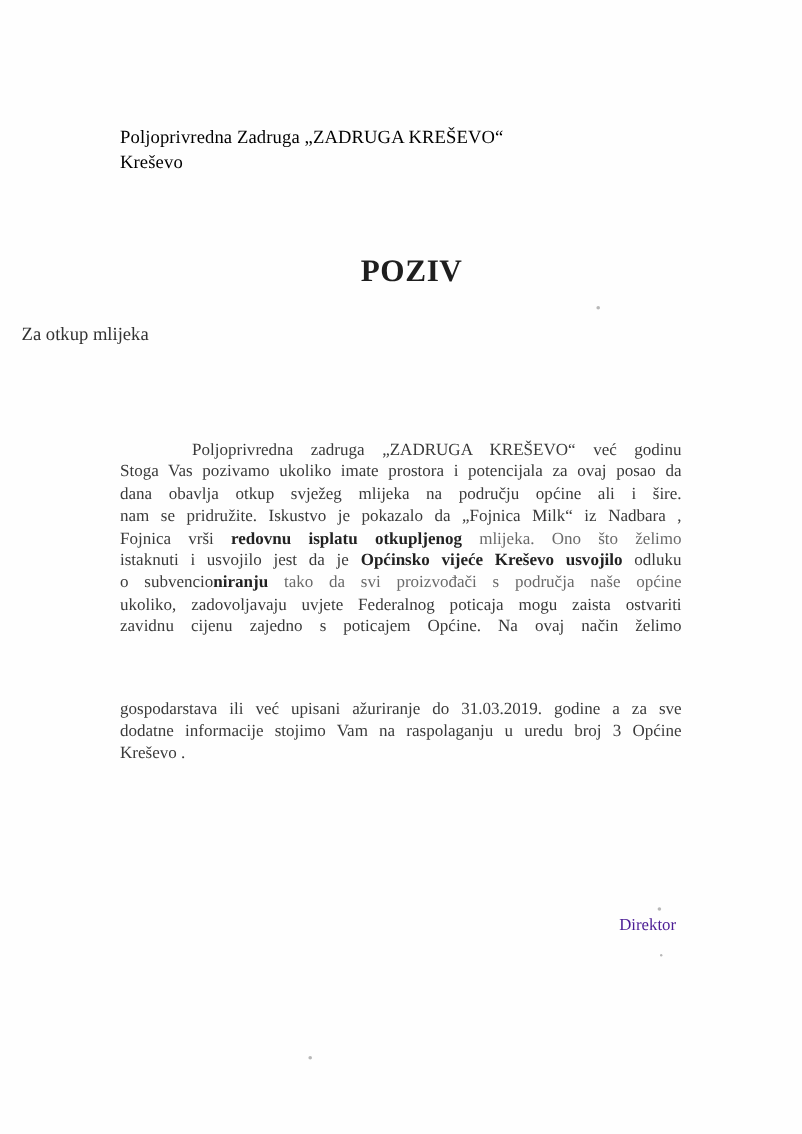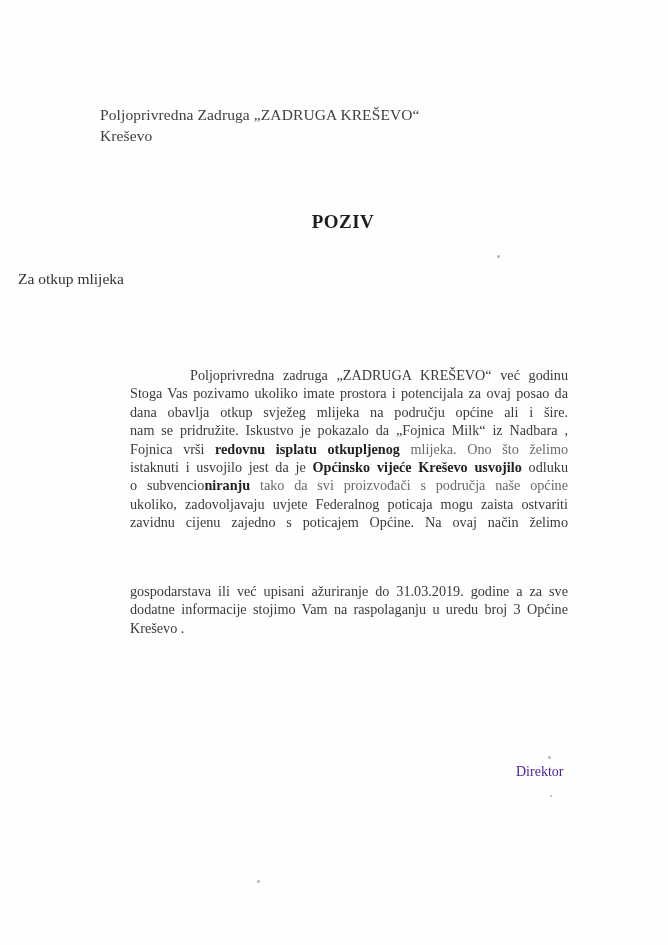--- a/index.html
+++ b/index.html
@@ -20,31 +20,31 @@
       left: 0; top: 0;
       width: 668px; height: 945px;
       background: #fefefe;
     }
     .header {
       position: absolute;
       left: 100px;
       top: 104px;
       font-size: 15.5px;
       line-height: 21px;
-      color: #404040;
+      color: #000000;
       letter-spacing: 0.1px;
     }
     .header div { white-space: nowrap; }
     .title {
       position: absolute;
       left: 0;
       width: 668px;
       top: 211px;
       text-align: center;
-      font-size: 19px;
+      font-size: 26px;
       font-weight: bold;
       color: #1e1e1e;
       letter-spacing: 0.5px;
       padding-left: 18px;
       box-sizing: border-box;
     }
     .subtitle {
       position: absolute;
       left: 0;
       width: 668px;
@@ -61,21 +61,20 @@
       font-size: 14.2px;
       line-height: 18.4px;
       color: #3a3a3a;
     }
     .para .line {
       display: block;
       white-space: nowrap;
       text-align: justify;
       text-align-last: justify;
       height: 18.4px;
-      margin-left: 30px;
     }
     .para .line.last {
       text-align-last: left;
     }
     .para .line.indent {
       padding-left: 60px;
     }
     .p1 { top: 366px; }
     .p2 { top: 582px; }
     .b { font-weight: bold; color: #222; }

